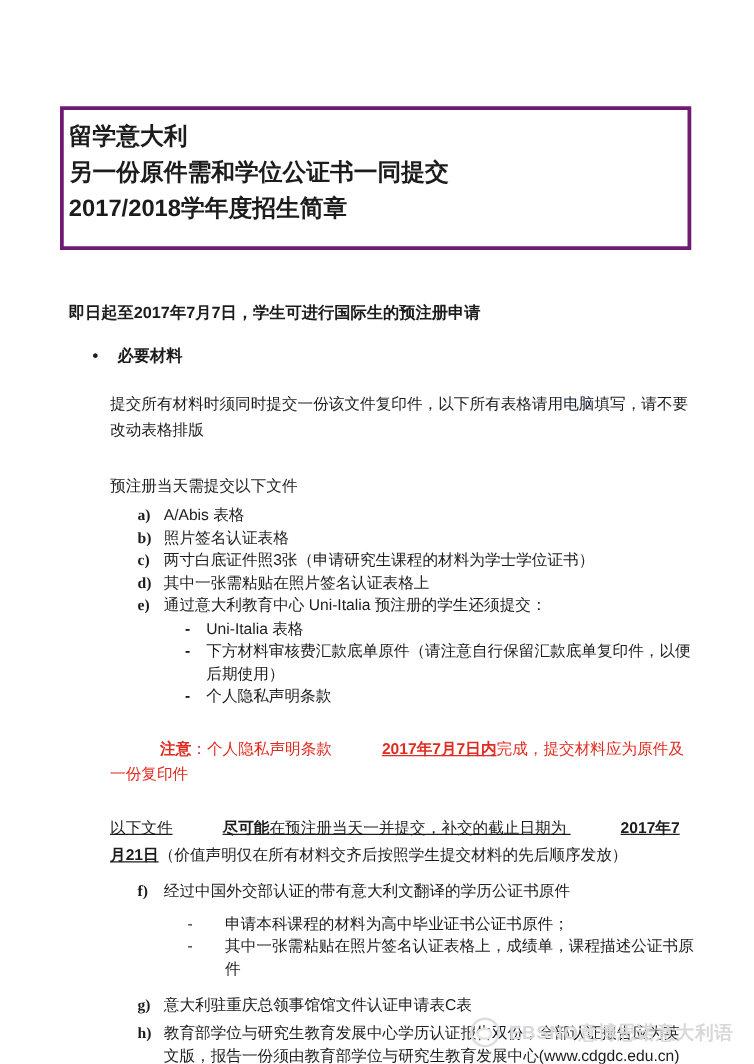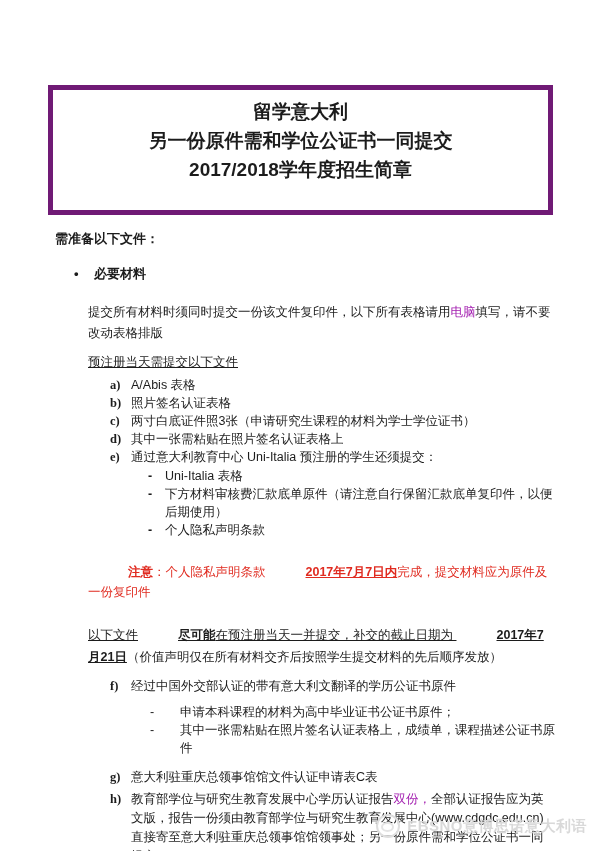--- a/index.html
+++ b/index.html
@@ -10,26 +10,26 @@
     color: #1c1c1c;
   }
   .page {
     position: relative;
     width: 603px; height: 851px;
     overflow: hidden;
     background: #ffffff;
   }
   .title-box {
     margin: 85px 50px 0 48px;
-    border: 5px solid #701a75;
-    text-align: center;
+    border: 3px solid #701a75;
+    text-align: left;
     font-weight: bold;
     font-size: 19px;
     line-height: 29px;
-    padding: 7px 4px 26px 4px;
+    padding: 7px 4px 15px 4px;
   }
   .intro-line {
     margin: 0 0 0 55px;
     font-weight: bold;
     font-size: 13px;
     line-height: 15px;
   }
   .intro-1 { margin-top: 42px; }
   .intro-2 { margin-top: 16px; }
   .bullet-row {
@@ -40,37 +40,36 @@
     align-items: baseline;
   }
   .bullet-glyph { width: 20px; font-size: 13px; }
   .content {
     margin: 0 48px 0 88px;
     font-size: 12.5px;
     line-height: 21px;
   }
   .copy-note { margin: 19px 0 0 0; }
   .underline-heading {
-    margin: 8px 0 0 0;
-    text-decoration: underline;
+    margin: 24px 0 0 0;
   }
   .letter-list { margin: 3px 0 0 0; padding: 0; list-style: none; line-height: 18px; }
   .letter-list li { display: flex; align-items: baseline; }
   .li-label {
     flex: 0 0 21px;
     margin-left: 22px;
     font-weight: bold;
     font-family: "Liberation Serif", "DejaVu Serif", serif;
   }
   .li-text { flex: 1; }
   .dash-list { margin: 1px 0 0 0; padding: 0; list-style: none; line-height: 18px; }
   .dash-list li { display: flex; align-items: baseline; }
   .dash-glyph { flex: 0 0 17px; margin-left: 60px; font-weight: bold; }
   .dash-text { flex: 1; }
-  .red { color: #a21caf; }
+  .red { color: #0f172a; }
   .bold { font-weight: bold; margin-left: 40px; }
   .u { text-decoration: underline; }
   .red-note {
     margin: 23px 0 0 0;
     color: #e02b20;
     line-height: 20px;
   }
   .supplement { margin: 22px 0 0 0; line-height: 22px; }
   .later-list { margin: 9px 0 0 0; }
   .later-list .letter-item { display: flex; align-items: baseline; line-height: 19px; }
@@ -109,21 +108,21 @@
 <body>
 
 <div class="page">
 
   <div class="title-box">
     <div>留学意大利</div>
     <div>另一份原件需和学位公证书一同提交</div>
     <div>2017/2018学年度招生简章</div>
   </div>
 
-  <p class="intro-line intro-2">需准备以下文件：</p>
+  <p class="intro-line intro-1">即日起至2017年7月7日，学生可进行国际生的预注册申请</p>
 
   <div class="bullet-row">
     <span class="bullet-glyph">•</span>
     <span>必要材料</span>
   </div>
 
   <div class="content">
 
     <p class="copy-note"><span>提交所有材料时须同时提交一份该文件复印件，以下所有表格请用</span><span class="red">电脑</span><span>填写，请不要改动表格排版</span></p>
 

